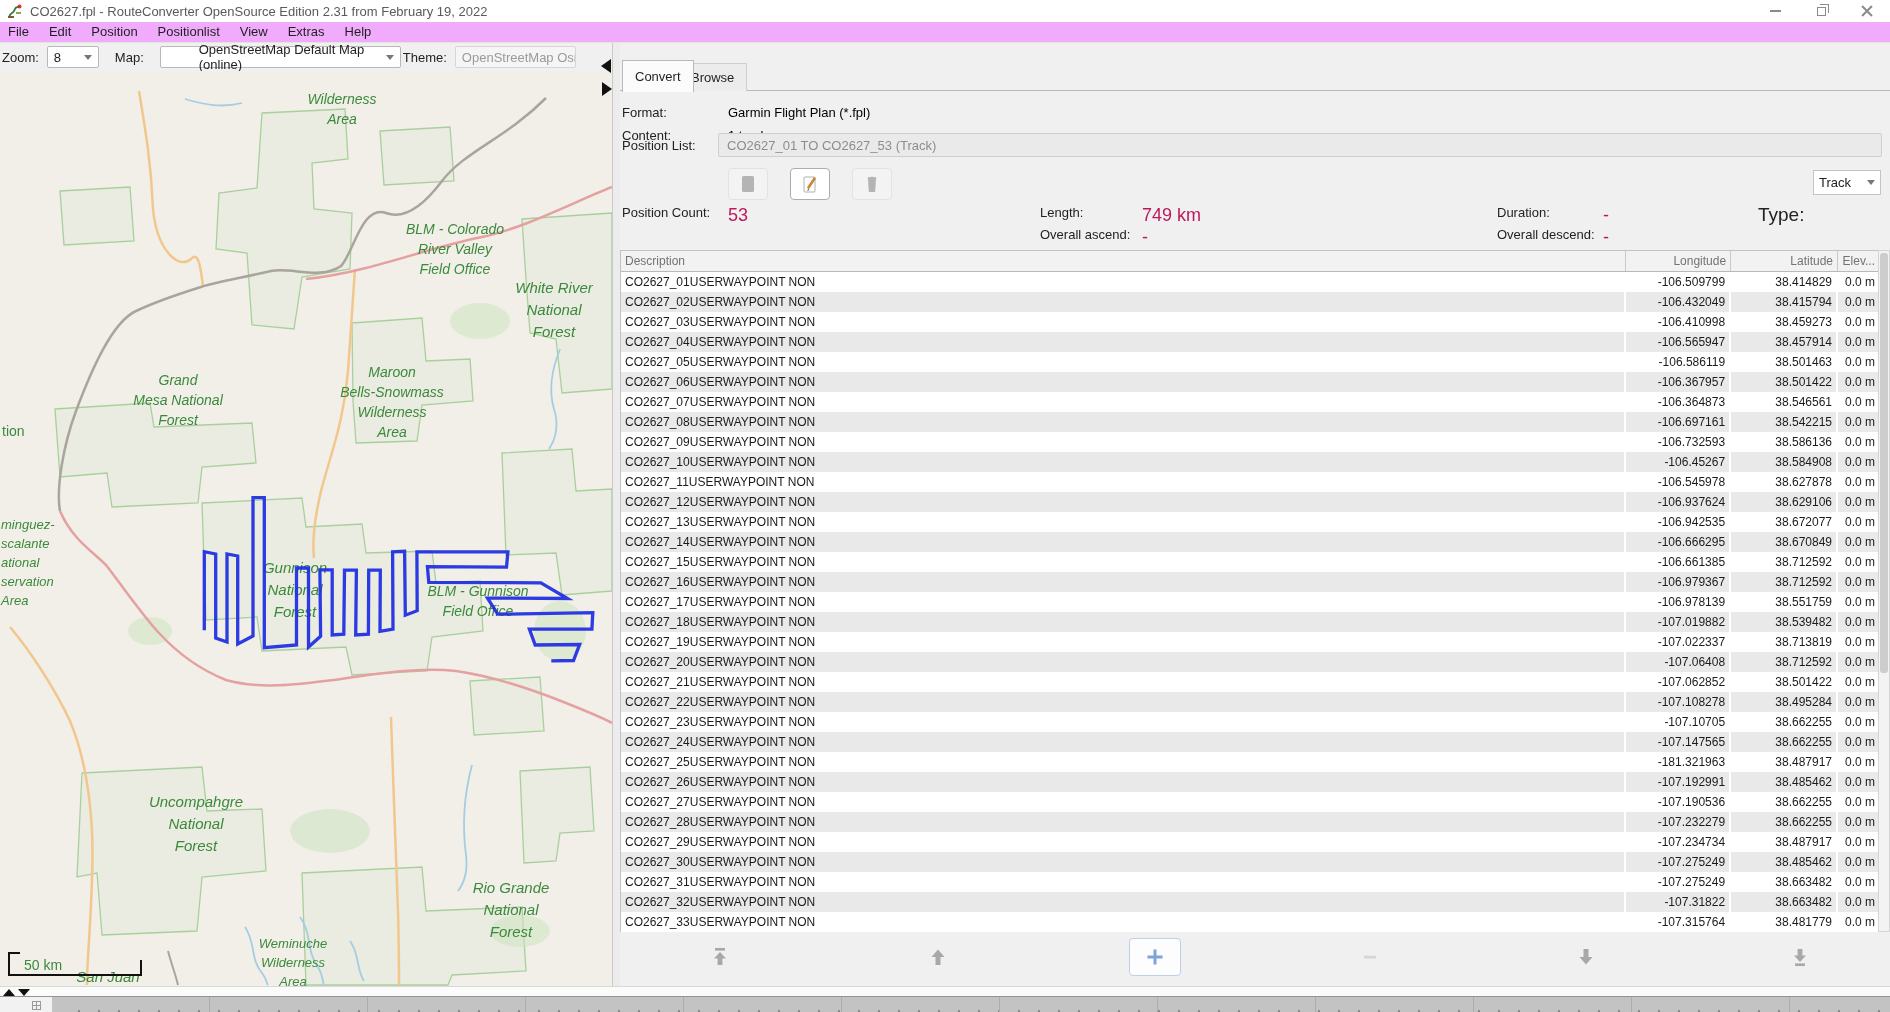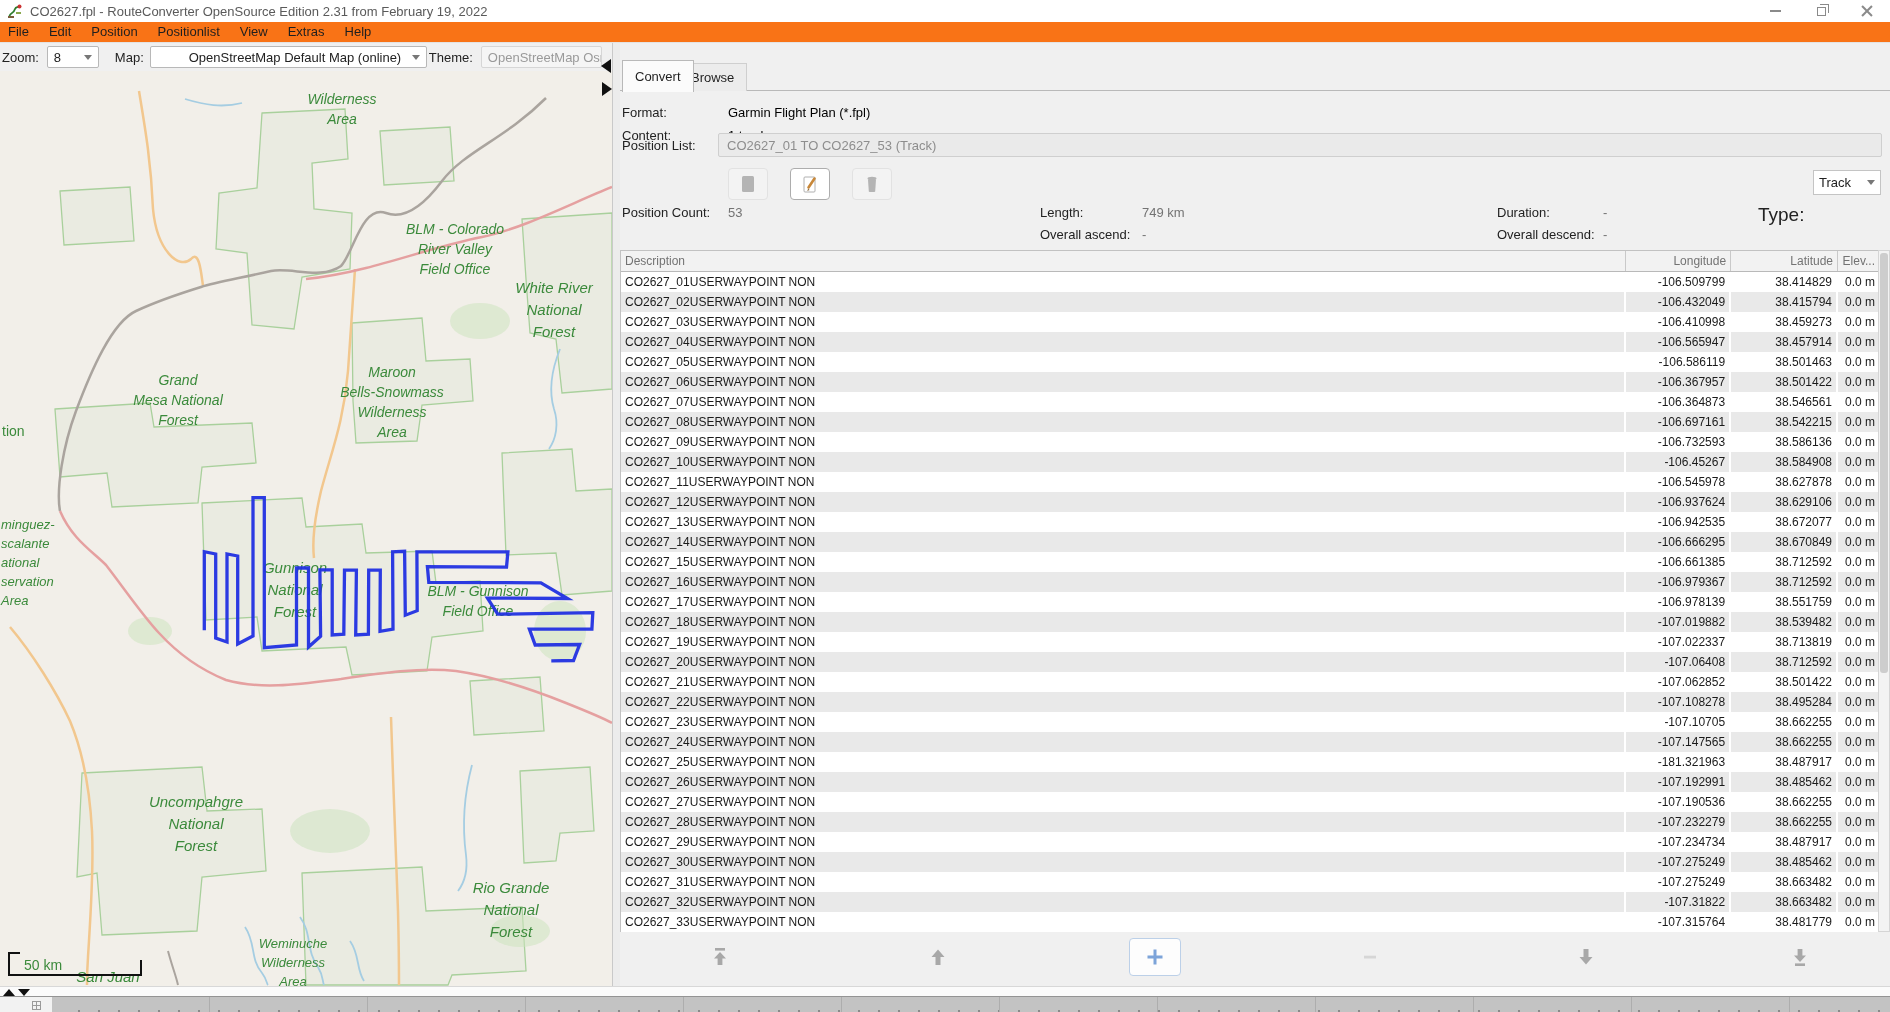--- a/index.html
+++ b/index.html
@@ -16,35 +16,35 @@
   .glyph-min { width:11px; height:2px; background:#8a8a8a; }
   .glyph-max { width:9px; height:9px; border:1.5px solid #8a8a8a; position:relative; background:#fff; }
   .glyph-max:before { content:""; position:absolute; left:2px; top:-4px; width:8px; height:8px;
     border:1.5px solid #8a8a8a; border-left:none; border-bottom:none; }
   .glyph-close { position:relative; width:12px; height:12px; }
   .glyph-close:before,.glyph-close:after { content:""; position:absolute; left:5px; top:-1px;
     width:2px; height:14px; background:#8a8a8a; }
   .glyph-close:before { transform:rotate(45deg); } .glyph-close:after { transform:rotate(-45deg); }
 
   
-  #menubar { position:absolute; left:0; top:22px; width:1890px; height:21px; background:#f97316;
+  #menubar { position:absolute; left:0; top:22px; width:1890px; height:21px; background:#f0abfc;
     display:flex; align-items:center; border-bottom:1px solid #e3e3e3; }
   .menu-item { font-size:13px; color:#1f1f1f; padding:0 10px; height:21px; line-height:20px; }
   .menu-item:first-child { padding-left:8px; }
 
   
   #map-toolbar { position:absolute; left:0; top:43px; width:612px; height:28px; background:#f0f0f0;
     display:flex; align-items:center; font-size:13px; color:#222; }
   .tb-label { margin-left:2px; }
   .tb-select { height:22px; background:#ffffff; border:1px solid #b8b8b8; border-radius:2px;
     display:flex; align-items:center; font-size:13px; color:#222; padding:0 6px; position:relative; }
   .chev { width:0; height:0; border-left:4px solid transparent; border-right:4px solid transparent;
     border-top:5px solid #777; margin-left:auto; }
   #zoom-select { width:52px; margin-left:8px; }
-  #map-select { width:277px; margin-left:6px;padding-left:38px; }
+  #map-select { width:241px; margin-left:16px;padding-left:38px; }
   #theme-select { width:121px; margin-left:8px; background:#f5f5f5; border-color:#d6d6d6;
     color:#9a9a9a; overflow:hidden; white-space:nowrap; }
   #map-label-lbl { margin-left:16px; } #theme-label-lbl { }
 
   
   #map-wrap { position:absolute; left:0; top:71px; width:612px; height:915px; background:#f2efe9; }
   #divider { position:absolute; left:612px; top:43px; width:8px; height:943px; background:#ececec;
     border-left:1px solid #c9c9c9; }
   .split-arrow { position:absolute; width:0; height:0; }
   #split-left-arrow { left:601px; top:59px; border-top:7px solid transparent; border-bottom:7px solid transparent;
@@ -71,21 +71,21 @@
     display:flex; align-items:center; justify-content:center; background:#f3f3f3; border:1px solid #e2e2e2; }
   #btn-new-list { left:108px; } 
   #btn-edit-list { left:170px; background:#ffffff; border:1px solid #adadad; }
   #btn-del-list { left:232px; }
 
   #type-label { position:absolute; left:1138px; top:149px; font-size:19px; color:#222;margin-top:12px; }
   #type-select { position:absolute; left:1193px; top:127px; width:68px; height:25px; background:#fff;
     border:1px solid #c4c4c4; display:flex; align-items:center; padding:0 5px; font-size:13px; color:#222; }
 
   .stat-label { position:absolute; font-size:13px; color:#222; }
-  .stat-value { position:absolute; font-size:13px; color:#737373; }
+  .stat-value { position:absolute; font-size:18px; color:#be185d; }
 
   
   #postable { position:absolute; left:0px; top:207px; width:1258px; height:682px; background:#ffffff;
     border:1px solid #c2c2c2; border-right:none; }
   #thead { display:flex; height:21px; background:#f2f2f2; border-bottom:1px solid #b9b9b9;
     font-size:12px; color:#737373; }
   .th { padding:3px 0 0 4px; border-right:1px solid #c9c9c9; height:20px; overflow:hidden; white-space:nowrap; }
   .tr { display:flex; height:20px; font-size:12px; color:#1a1a1a; background:#fff; }
   .tr.alt .td { background:#e9e9e9; }
   .td { padding:3px 0 0 0; height:20px; border-right:2px solid #ffffff; overflow:hidden; white-space:nowrap; }

